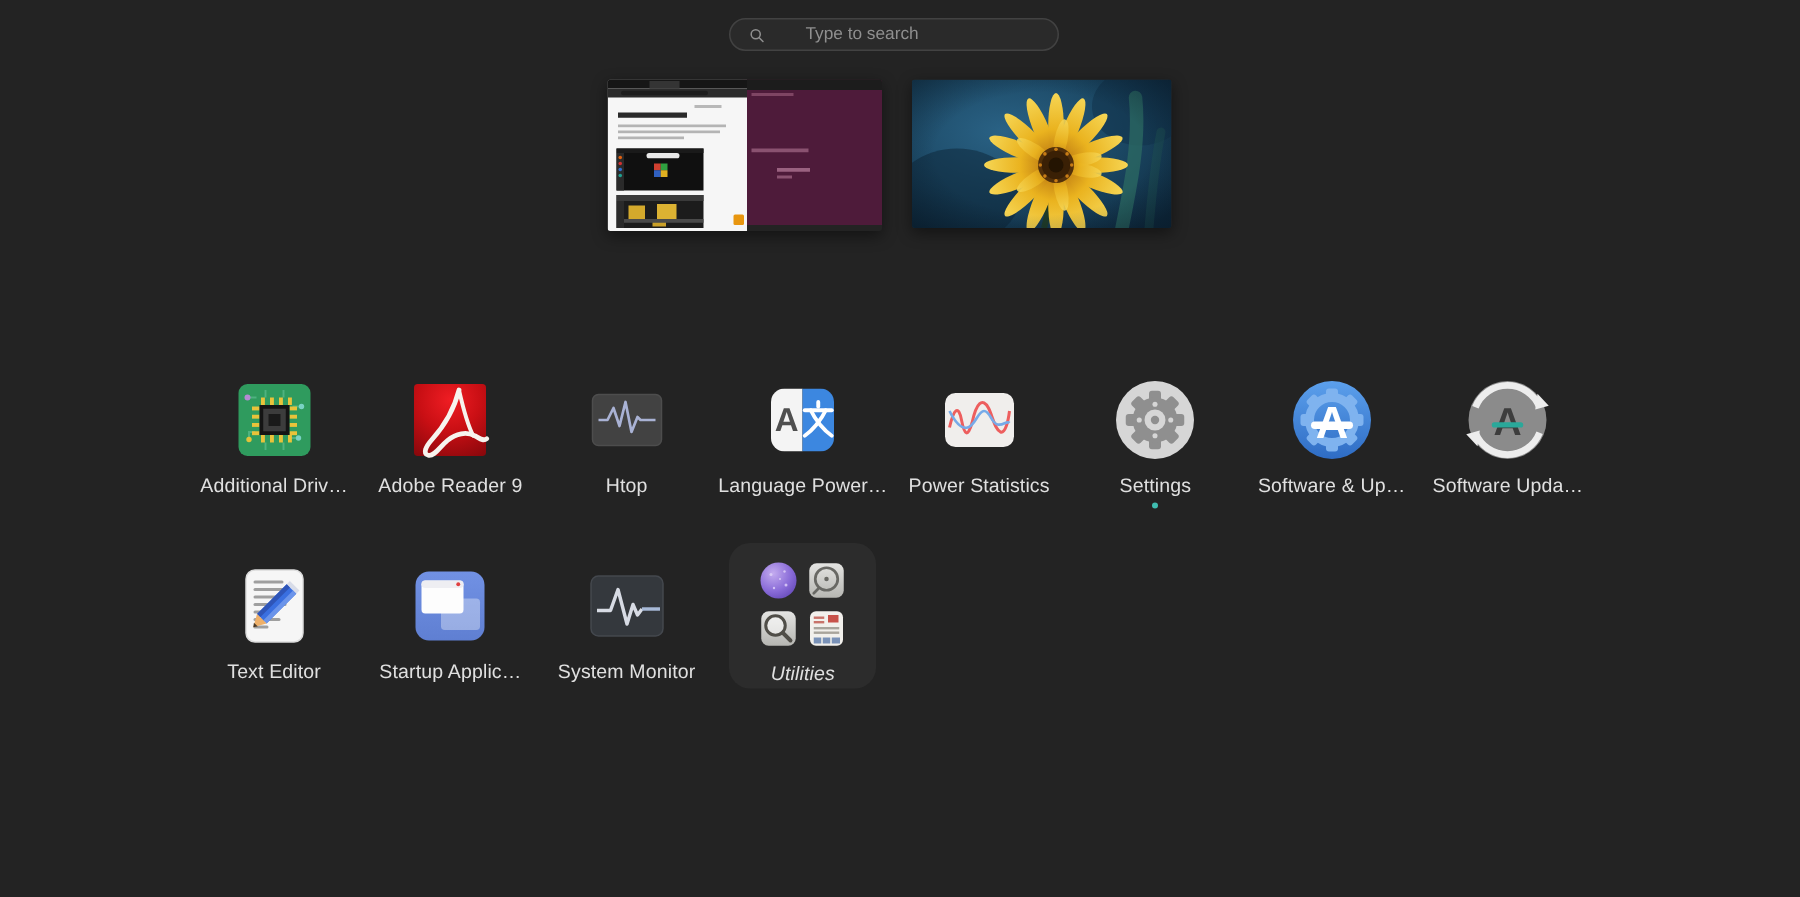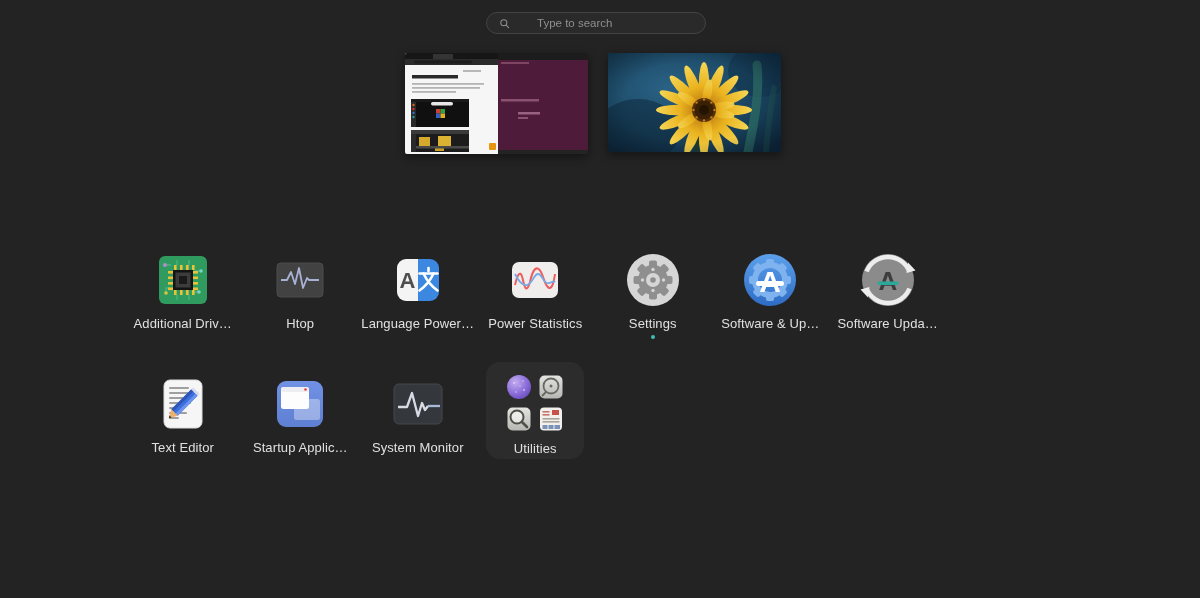--- a/index.html
+++ b/index.html
@@ -34,21 +34,21 @@
   .row2{top:374px;}
   .cell{width:117.5px;display:flex;flex-direction:column;align-items:center;flex:none;cursor:default;}
   .appicon{width:60px;height:60px;display:flex;align-items:center;justify-content:center;}
   .applabel{margin-top:6px;font-size:13px;color:#e0e0e0;letter-spacing:.1px;white-space:nowrap;}
   .rundot{width:4px;height:4px;border-radius:50%;background:#3fbdb0;margin-top:4px;}
 
   
   .folder-bg{
     margin-top:-12px;width:98px;height:97px;box-sizing:border-box;
     background:#2c2c2c;border-radius:14px;display:flex;flex-direction:column;
-    align-items:center;padding-top:12px;
+    align-items:center;padding-top:12px;font-style:italic;
   }
   .mini-grid{display:grid;grid-template-columns:26px 26px;grid-template-rows:26px 26px;gap:6px;}
   .folder-bg .applabel{margin-top:9px;}
 </style>
 </head>
 <body>
 
 <div class="screen">
 
   <div class="search-pill">
@@ -204,20 +204,37 @@
               <rect x="38" y="35.5" width="5" height="2.6"></rect>
           </g>
           <rect x="18" y="18" width="20" height="20" fill="#141414"></rect>
           <rect x="20.5" y="20.5" width="15" height="15" fill="#3c3c3c"></rect>
           <rect x="24" y="24" width="8" height="8" fill="#1a1a1a"></rect>
         </svg>
       </div>
       <div class="applabel">Additional Driv…</div>
     </div>
 
+    <div class="cell">
+      <div class="appicon">
+        <svg width="56" height="56" viewBox="0 0 56 56">
+          <defs>
+            <radialGradient id="adbg" cx=".5" cy=".22" r=".95">
+              <stop offset="0" stop-color="#ef1d23"></stop>
+              <stop offset=".45" stop-color="#c90f14"></stop>
+              <stop offset="1" stop-color="#83070b"></stop>
+            </radialGradient>
+          </defs>
+          <rect x="4" y="4" width="48" height="48" rx="2.5" fill="url(#adbg)"></rect>
+          <path d="M34,8 C31,20 25,31 16,41 C12,45.5 9.5,50.5 13.5,51.5 C17.5,52.5 21,46 26.5,41.5 C32,37 39,35.5 44.5,38.5 C47.5,40 50,42.5 52.5,40.5" fill="none" stroke="#f7f3ee" stroke-width="3.2" stroke-linecap="round"></path>
+          <path d="M34,8 C36.5,19 39,30 43.5,38.5" fill="none" stroke="#f7f3ee" stroke-width="2.6" stroke-linecap="round"></path>
+        </svg>
+      </div>
+      <div class="applabel">Adobe Reader 9</div>
+    </div>
 
     <div class="cell">
       <div class="appicon">
         <svg width="56" height="56" viewBox="0 0 56 56">
           <rect x="5" y="11" width="46" height="34" rx="4" fill="#424242" stroke="#4d4d4d"></rect>
           <path d="M9,28 h6 l4,-8 l4,12 l4,-16 l4,20 l4,-10 l2,2 h10" fill="none" stroke="#a9b2d4" stroke-width="1.8" stroke-linejoin="round"></path>
         </svg>
       </div>
       <div class="applabel">Htop</div>
     </div>

